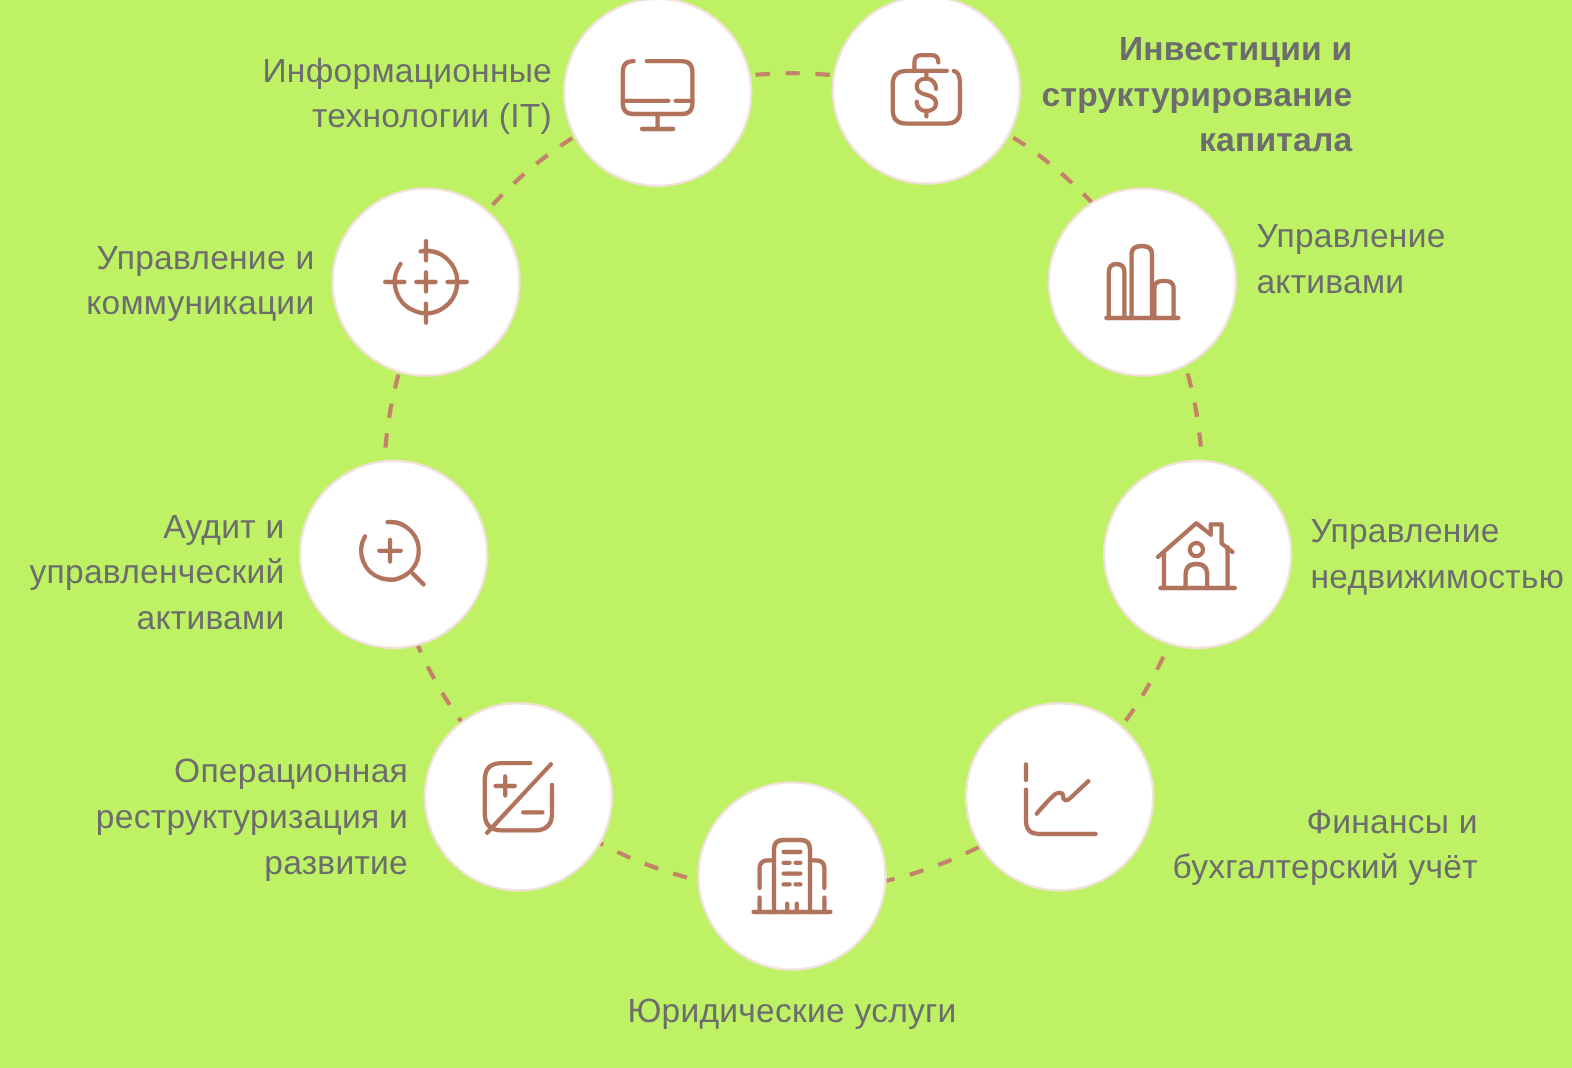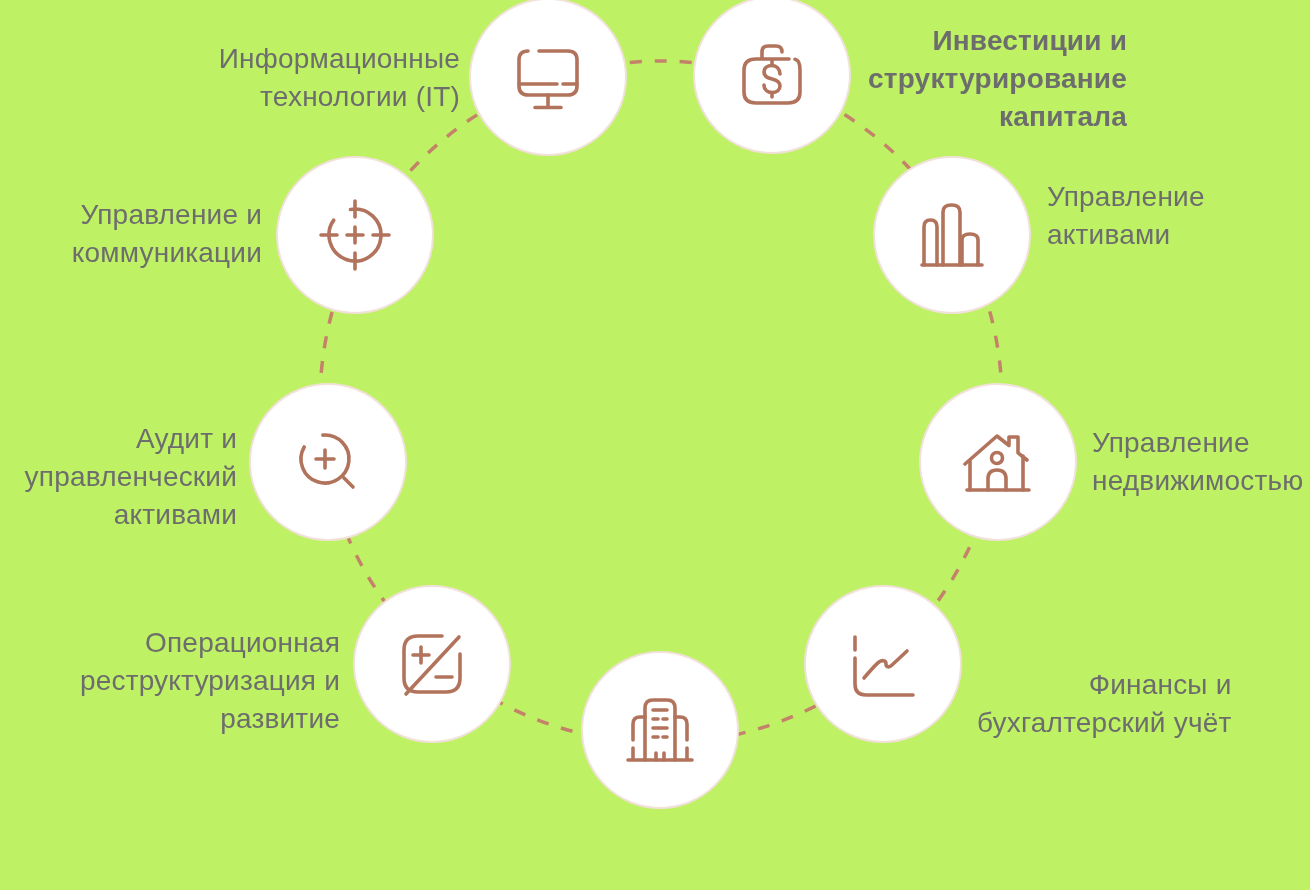--- a/index.html
+++ b/index.html
@@ -143,20 +143,21 @@
 технологии (IT)</div>
   <div class="label l-invest">Инвестиции и
 структурирование
 капитала</div>
   <div class="label l-assets">Управление
 активами</div>
   <div class="label l-realty">Управление
 недвижимостью</div>
   <div class="label l-finance">Финансы и
 бухгалтерский учёт</div>
+  <div class="label l-legal">Юридические услуги</div>
   <div class="label l-operations">Операционная
 реструктуризация и
 развитие</div>
   <div class="label l-audit">Аудит и
 управленческий
 активами</div>
   <div class="label l-marketing">Управление и
 коммуникации</div>
 
 </div>

